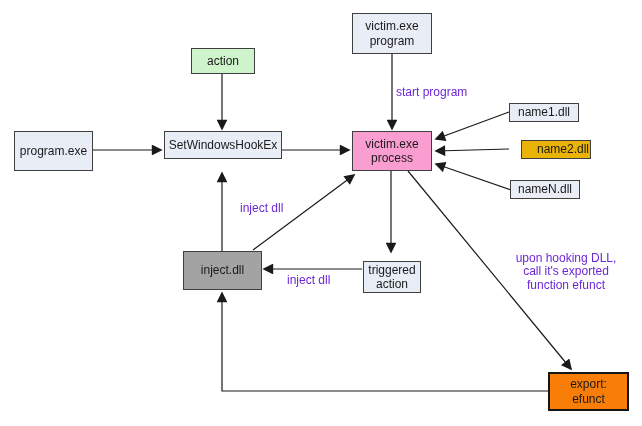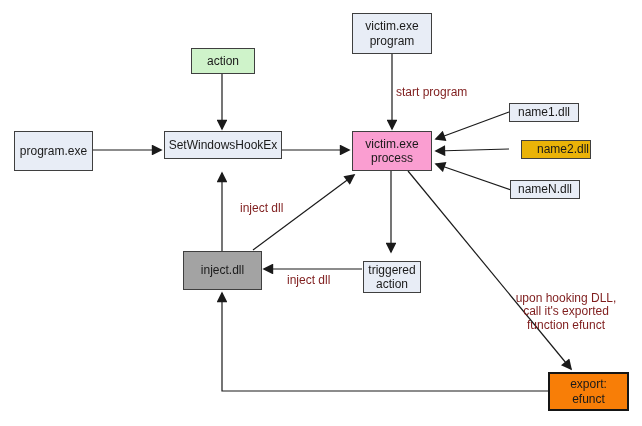--- a/index.html
+++ b/index.html
@@ -29,21 +29,21 @@
     line-height: 1.18;
     color: #1a1a1a;
     border: 1.5px solid #3f3f3f;
   }
   .node.small { border-width: 1px; }
   .node.thick { border-width: 2px; border-color: #151515; }
   .edge-label {
     position: absolute;
     font-size: 12px;
     line-height: 1.12;
-    color: #7f1d1d;
+    color: #6d28d9;
     white-space: pre-line;
   }
   .edge-label.center { text-align: center; }
 </style>
 </head>
 <body>
 
 <div class="canvas">
 
   <svg class="edges" width="642" height="426" viewBox="0 0 642 426">
@@ -92,17 +92,17 @@
 
   <div class="node thick" style="left: 548px; top: 372px; width: 81px; height: 39px; background-color: rgb(248, 126, 7);">export:
 efunct</div>
 
   <div class="edge-label" style="left:396px; top:86px;">start program</div>
 
   <div class="edge-label" style="left:240px; top:202px;">inject dll</div>
 
   <div class="edge-label" style="left:287px; top:274px;">inject dll</div>
 
-  <div class="edge-label center" style="left:504px; top:252px; width:124px;margin-top:40px;">upon hooking DLL,
+  <div class="edge-label center" style="left:504px; top:252px; width:124px;">upon hooking DLL,
 call it's exported
 function efunct</div>
 
 </div>
 
 </body></html>

